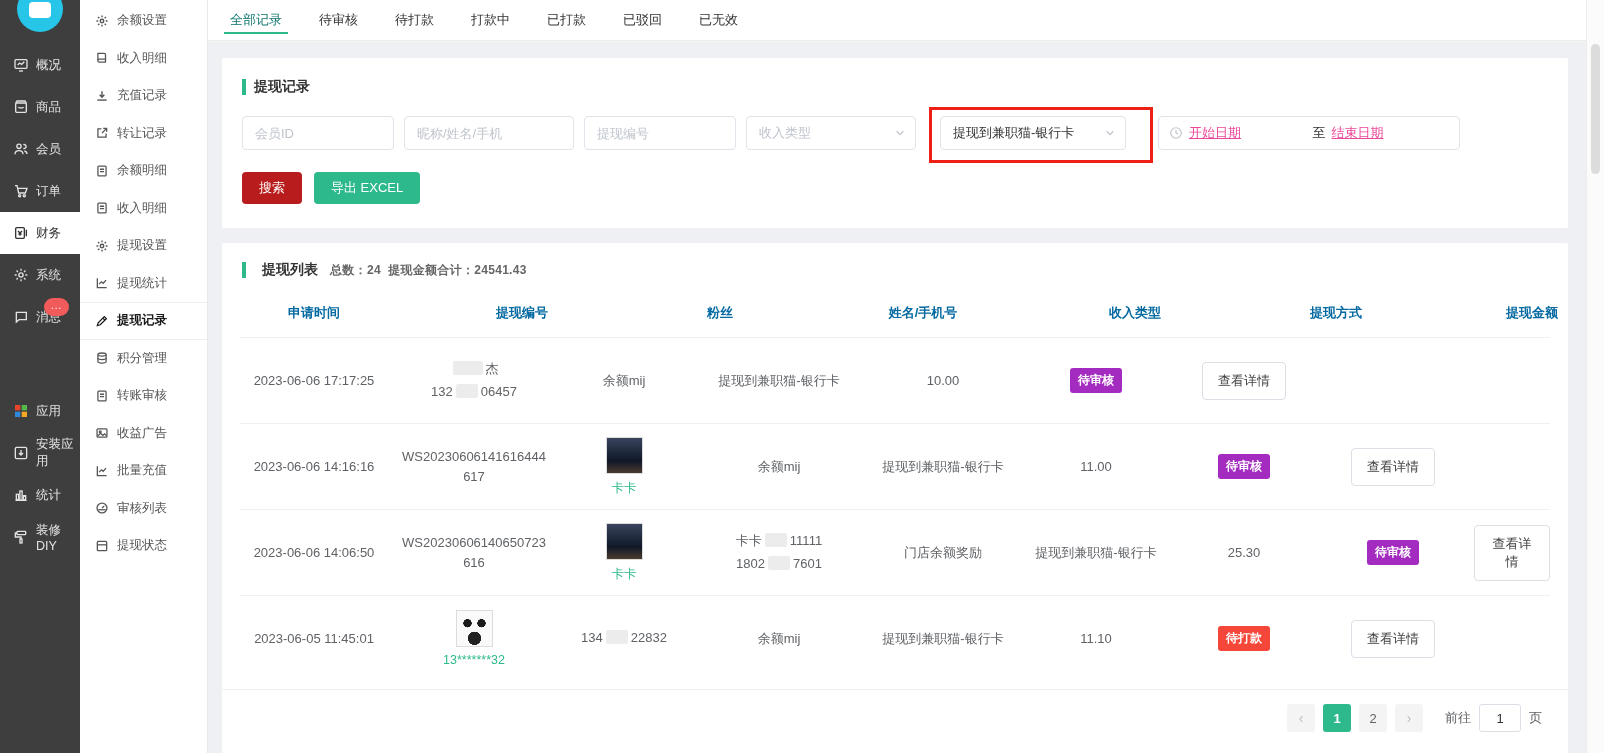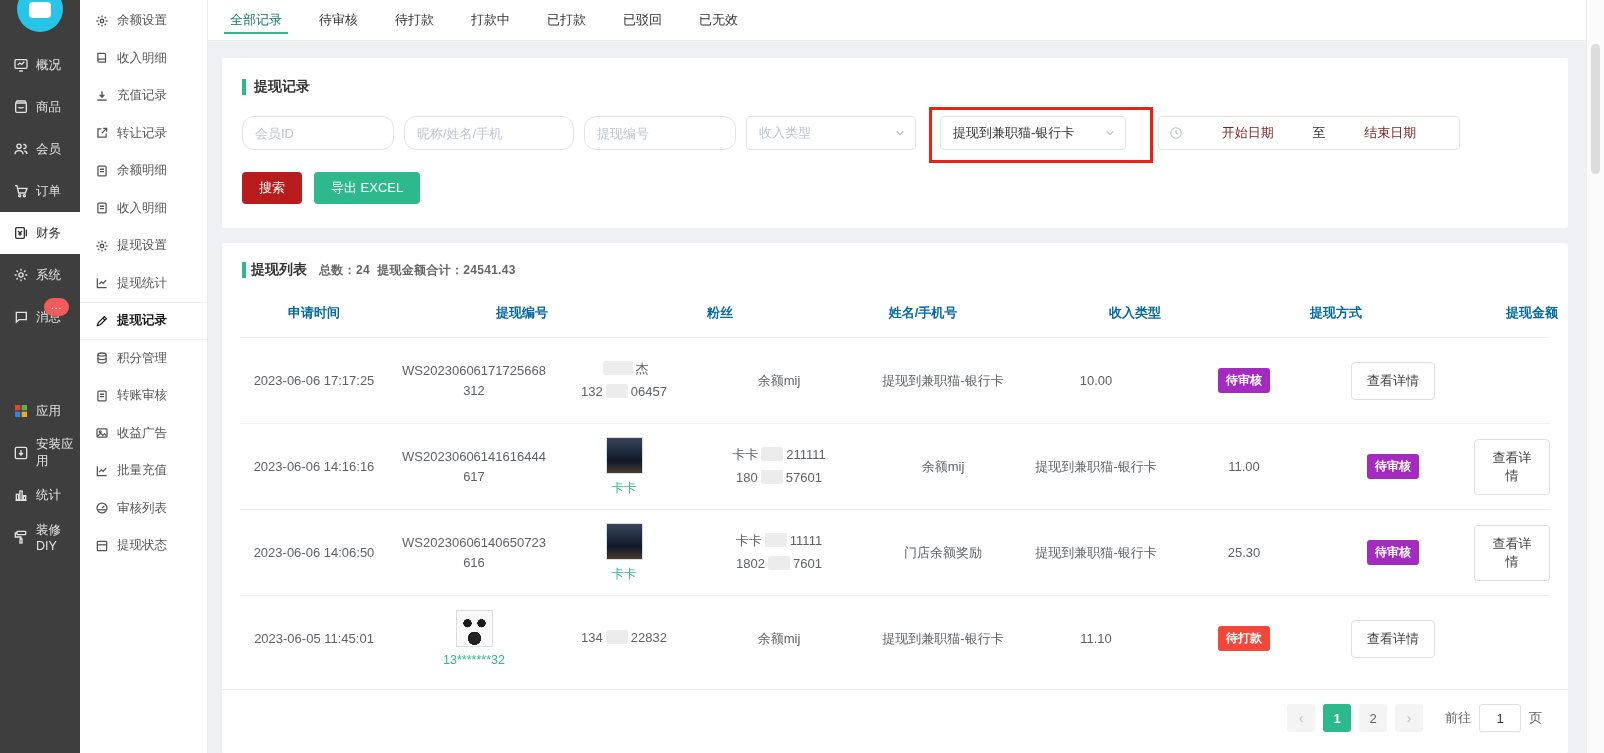--- a/index.html
+++ b/index.html
@@ -33,32 +33,32 @@
   .content { flex:1; padding:17px 18px 0 14px; display:flex; flex-direction:column; min-height:0; }
   .panel { background:#fff; border-radius:2px; }
   .panel.filters { padding:20px 20px 24px; }
 
   .section-head { display:flex; align-items:center; gap:8px; }
   .green-bar { width:4px; height:16px; background:#2db98c; }
   .section-title { font-size:14px; font-weight:bold; color:#333; }
   .section-stats { font-size:12px; font-weight:bold; color:#666; margin-left:12px; letter-spacing:.3px; }
 
   .filter-row { display:flex; gap:10px; margin-top:20px; align-items:center; }
-  .f-input { height:34px; border:1px solid #e0e3e9; border-radius:12px; padding:0 12px; font-size:13px; color:#333; outline:none; font-family:inherit; }
+  .f-input { height:34px; border:1px solid #e0e3e9; border-radius:4px; padding:0 12px; font-size:13px; color:#333; outline:none; font-family:inherit; }
   .f-input::placeholder { color:#bfc4cc; }
   .w150 { width:152px; } .w170 { width:170px; }
   .select { height:34px; border:1px solid #e0e3e9; border-radius:4px; display:flex; align-items:center; padding:0 10px 0 12px; gap:8px; cursor:pointer; background:#fff; }
   .select .val { flex:1; font-size:13px; }
   .select .ph { color:#bfc4cc; }
   .select .dark { color:#333; }
   .chev { width:10px; height:10px; flex:0 0 10px; color:#c0c4cc; }
   .red-wrap { position:relative; }
   .red-annotation { position:absolute; top:-9px; bottom:-13px; left:-11px; right:-27px; border:3px solid #ee2015; pointer-events:none; z-index:5; }
   .date-range { width:302px; height:34px; border:1px solid #e0e3e9; border-radius:4px; display:flex; align-items:center; padding:0 10px; gap:6px; background:#fff; }
-  .date-range .dph { flex:1; text-align:center; color:#7f1d1d; font-size:13px; }
+  .date-range .dph { flex:1; text-align:left; color:#ec4899; font-size:13px;text-decoration:underline; }
   .date-range .to { color:#333; font-size:13px; }
   .clock { width:14px; height:14px; color:#c0c4cc; flex:0 0 14px; }
 
   .btn-row { display:flex; gap:12px; margin-top:22px; }
   .btn { height:32px; border:none; border-radius:4px; color:#fff; font-size:13px; padding:0 17px; cursor:pointer; font-family:inherit; }
   .btn.search { background:#b91c1c; }
   .btn.export { background:#2db98c; }
 
   .panel.list { margin-top:15px; flex:1; padding-top:18px; display:flex; flex-direction:column; min-height:0; }
   .list-head { padding:0 20px; display:flex; align-items:center; }
@@ -360,63 +360,58 @@
 
         <div class="btn-row">
           <button class="btn search">搜索</button>
           <button class="btn export">导出 EXCEL</button>
         </div>
       </section>
 
       <section class="panel list">
         <div class="list-head">
           <span class="green-bar"></span>
-          <span class="section-title" style="margin-left:5px">提现列表</span>
+          <span class="section-title" style="margin-left:16px">提现列表</span>
           <span class="section-stats">
             <span>总数：</span><span>24</span>&nbsp;&nbsp;<span>提现金额合计：</span><span>24541.43</span>
           </span>
         </div>
 
         <div class="tbl">
           <div class="trow head">
             <div>申请时间</div>
             <div>提现编号</div>
             <div>粉丝</div>
             <div>姓名/手机号</div>
             <div>收入类型</div>
             <div>提现方式</div>
             <div>提现金额</div>
             <div>提现状态</div>
             <div>操作</div>
           </div>
 
           <div class="trow data">
             <div>2023-06-06 17:17:25</div>
-            <div class="wno"><span>WS20230606171725668</span><br><span>312</span></div>
             <div>
               <div class="nameline"><span class="redact"></span><span>杰</span></div>
               <div class="nameline"><span>132</span><span class="redact sm"></span><span>06457</span></div>
             </div>
             <div>余额mij</div>
             <div>提现到兼职猫-银行卡</div>
             <div>10.00</div>
             <div><span class="status-badge purple">待审核</span></div>
             <div><button class="detail-btn">查看详情</button></div>
           </div>
 
           <div class="trow data">
             <div>2023-06-06 14:16:16</div>
             <div class="wno"><span>WS20230606141616444</span><br><span>617</span></div>
             <div class="fan">
               <div class="avatar av-2"></div>
               <span class="fan-name">卡卡</span>
-            </div>
-            <div>
-              <div class="nameline"><span>卡卡</span><span class="redact sm"></span><span>211111</span></div>
-              <div class="nameline"><span>180</span><span class="redact sm"></span><span>57601</span></div>
             </div>
             <div>余额mij</div>
             <div>提现到兼职猫-银行卡</div>
             <div>11.00</div>
             <div><span class="status-badge purple">待审核</span></div>
             <div><button class="detail-btn">查看详情</button></div>
           </div>
 
           <div class="trow data">
             <div>2023-06-06 14:06:50</div>

